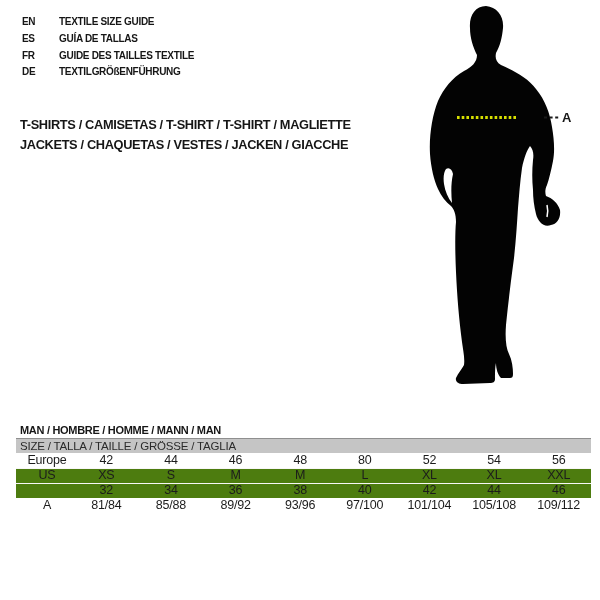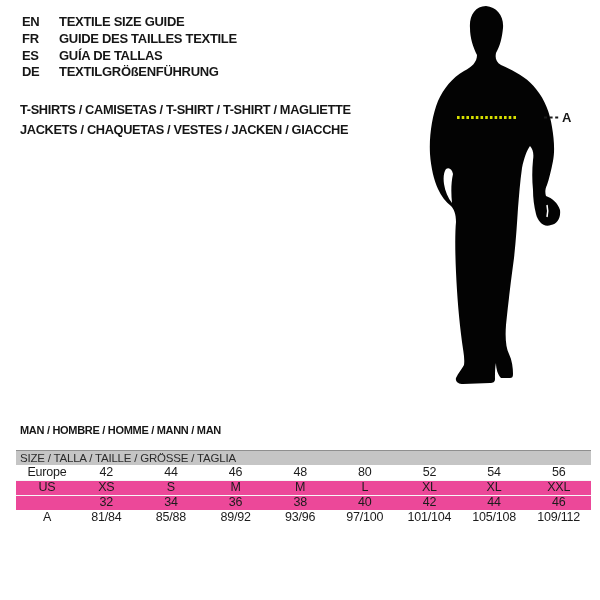--- a/index.html
+++ b/index.html
@@ -3,61 +3,61 @@
 <meta charset="utf-8">
 <style>
   html,body{margin:0;padding:0;background:#ffffff;}
   .canvas{
     position:relative;width:600px;height:600px;background:#ffffff;overflow:hidden;
     font-family:"Liberation Sans", sans-serif;color:#161616;
   }
   
   .lang-list{position:absolute;left:22px;top:14px;}
   .lang-row{display:flex;height:16.8px;line-height:16.8px;
-    font-size:13px;font-weight:600;letter-spacing:-0.3px;}
+    font-size:10px;font-weight:600;letter-spacing:-0.3px;}
   .lang-code{width:37px;flex:0 0 37px;}
   
-  .categories{position:absolute;left:20px;top:100px;}
+  .categories{position:absolute;left:20px;top:115px;}
   .cat-line{font-size:12.8px;font-weight:700;letter-spacing:-0.35px;line-height:19.5px;white-space:nowrap;}
   
   .figure-svg{position:absolute;left:380px;top:0;width:215px;height:400px;}
   .measure-label{font-family:"Liberation Sans", sans-serif;font-size:13px;font-weight:600;fill:#161616;}
   
   .gender-title{position:absolute;left:20px;top:424px;font-size:11px;font-weight:700;letter-spacing:-0.3px;}
   
-  .size-table{position:absolute;left:16px;top:450px;width:575px;}
+  .size-table{position:absolute;left:16px;top:438px;width:575px;}
   .thead{height:14px;line-height:14px;background:#c5c5c5;border-top:1px solid #8f8f8f;
     font-size:11.5px;font-weight:500;color:#2b2b2b;padding-left:4px;letter-spacing:-0.2px;}
   .trow{display:grid;grid-template-columns:58px repeat(8,1fr);height:15px;line-height:15px;
     font-size:12.5px;font-weight:500;color:#1c1c1c;letter-spacing:-0.2px;}
-  .trow.shaded{background:#ec4899;box-shadow:inset 0 1px 0 #f7f7f7;}
+  .trow.shaded{background:#4d7c0f;box-shadow:inset 0 1px 0 #f7f7f7;}
   .tlabel{padding-left:4px;text-align:center;}
   .tcell{text-align:center;}
   
   .footnote{position:absolute;left:20px;top:548px;font-size:12.5px;font-weight:700;letter-spacing:-0.3px;}
 </style>
 </head>
 <body>
 
 <div class="canvas">
 
   <div class="lang-list">
     <div class="lang-row">
       <span class="lang-code">EN</span>
       <span class="lang-label">TEXTILE SIZE GUIDE</span>
     </div>
 
     <div class="lang-row">
-      <span class="lang-code">FR</span>
-      <span class="lang-label">GUIDE DES TAILLES TEXTILE</span>
+      <span class="lang-code">ES</span>
+      <span class="lang-label">GUÍA DE TALLAS</span>
     </div>
 
     <div class="lang-row">
-      <span class="lang-code">ES</span>
-      <span class="lang-label">GUÍA DE TALLAS</span>
+      <span class="lang-code">FR</span>
+      <span class="lang-label">GUIDE DES TAILLES TEXTILE</span>
     </div>
 
     <div class="lang-row">
       <span class="lang-code">DE</span>
       <span class="lang-label">TEXTILGRÖßENFÜHRUNG</span>
     </div>
 
   </div>
 
   <div class="categories">

